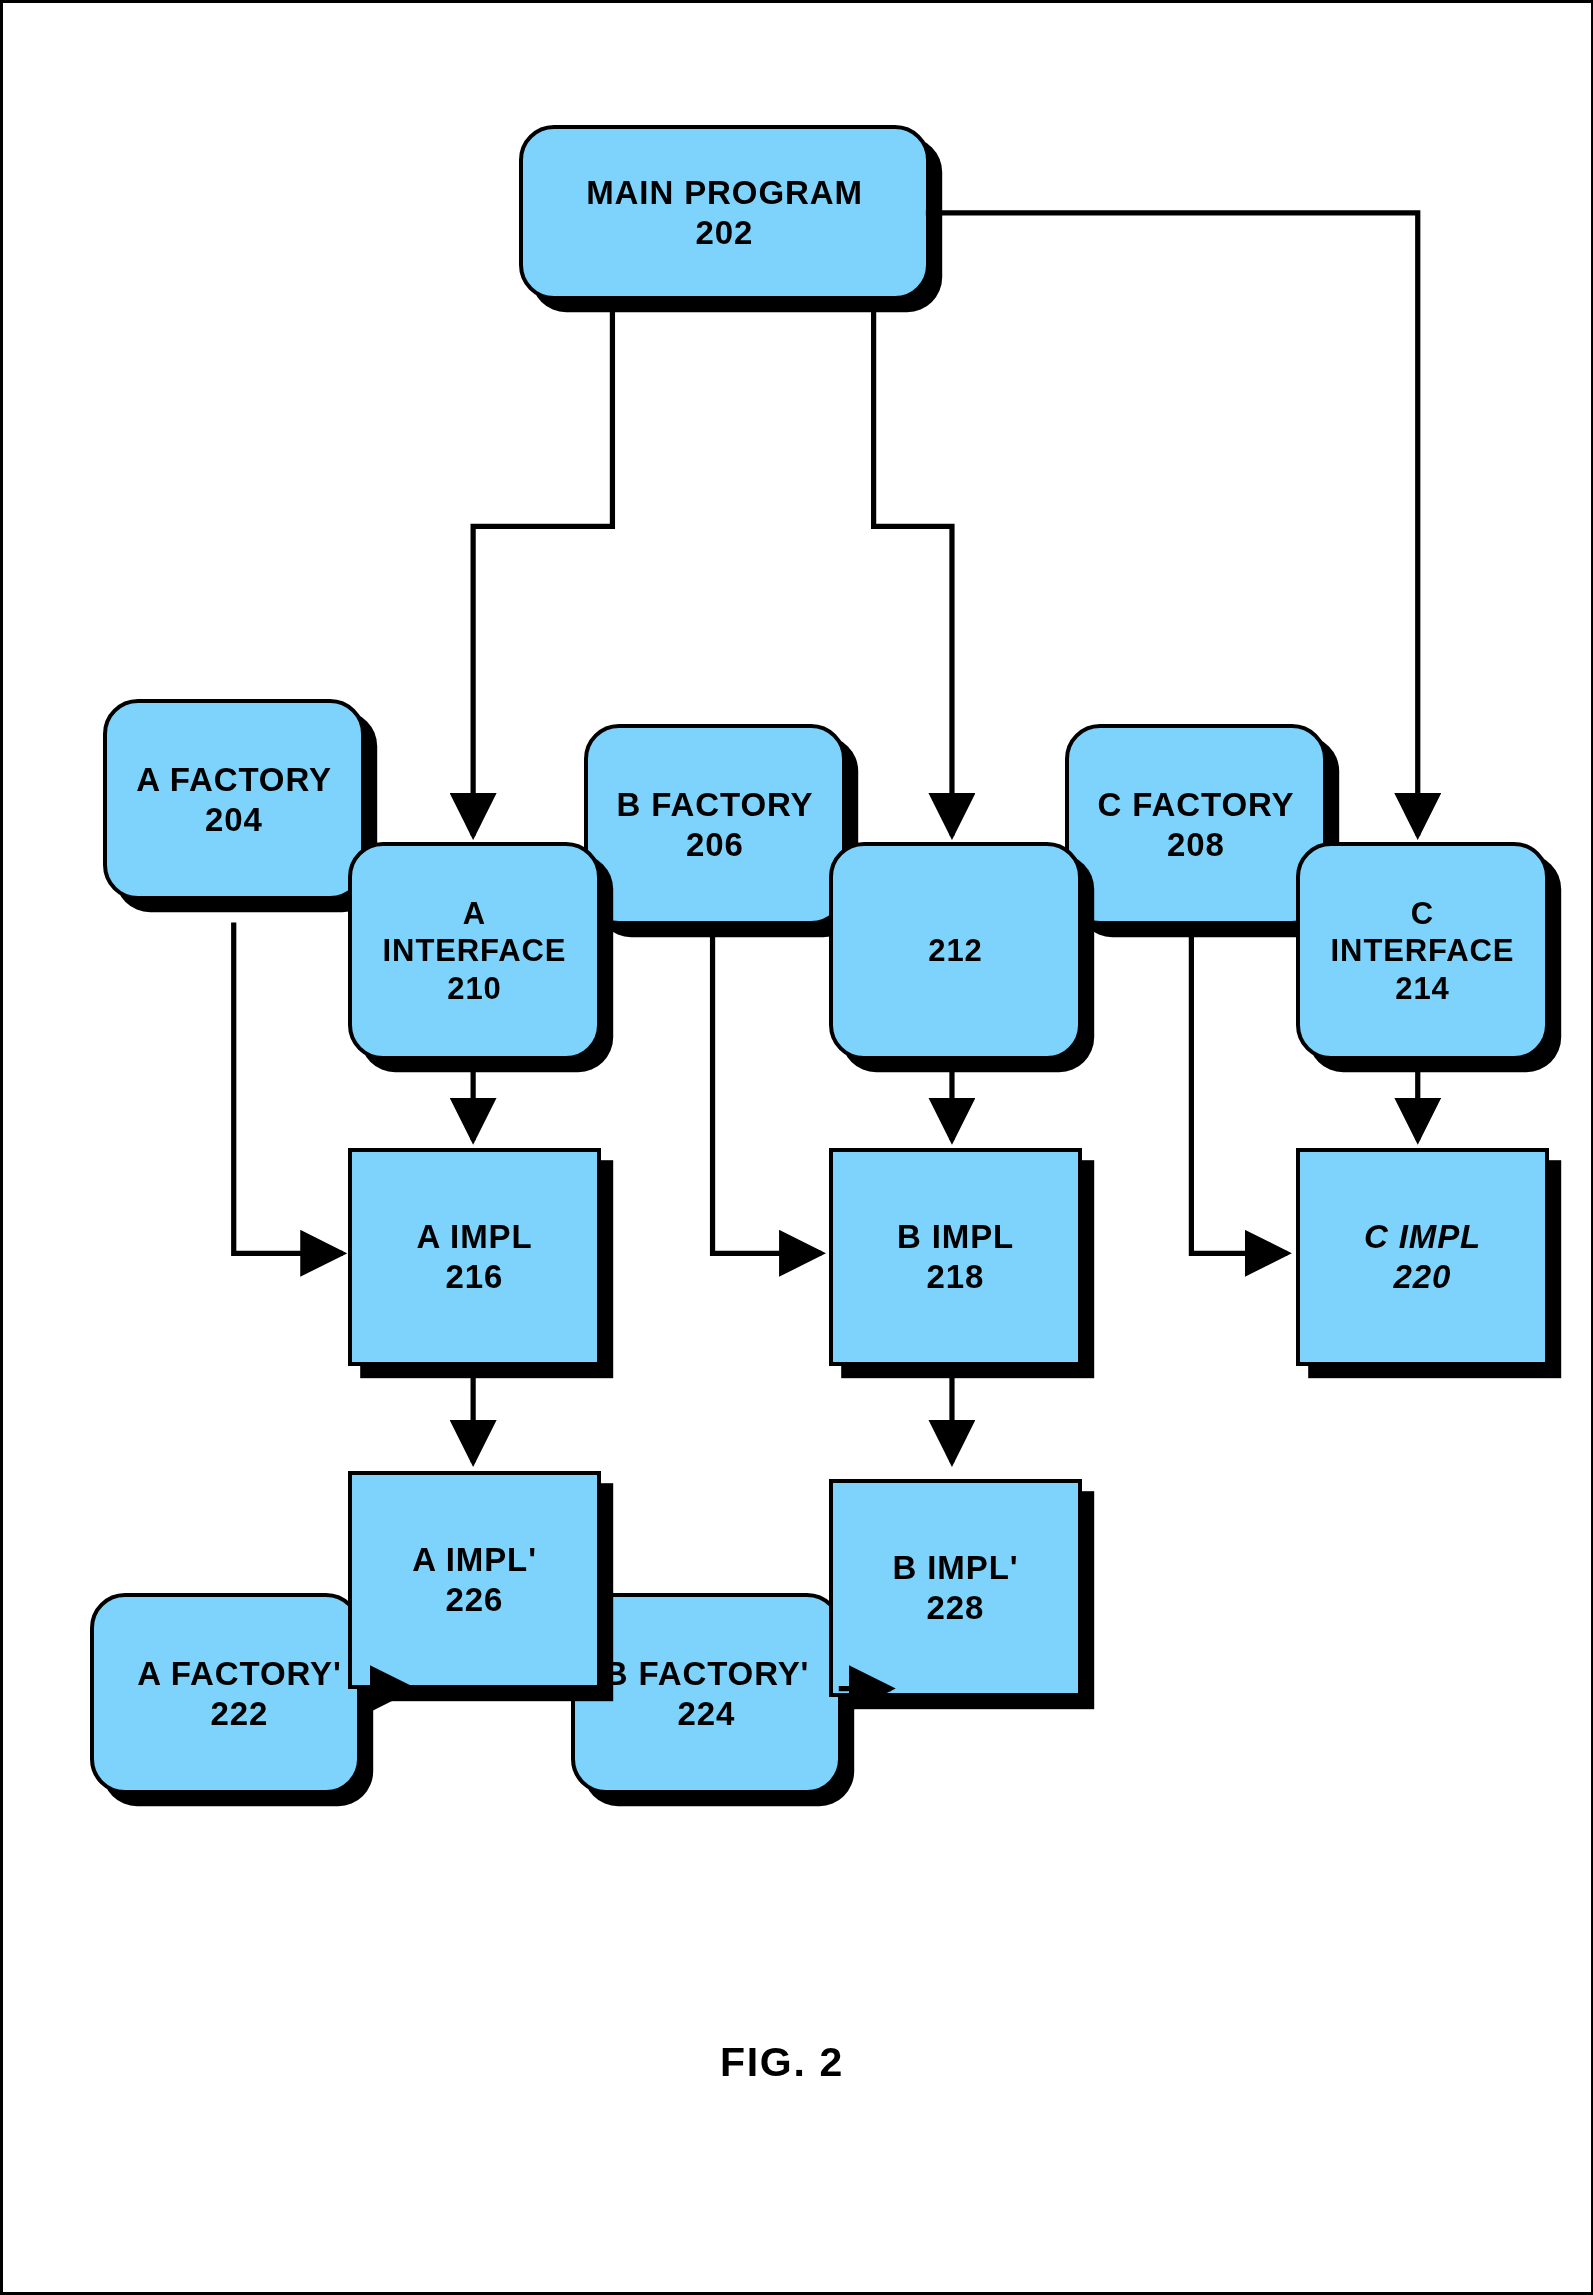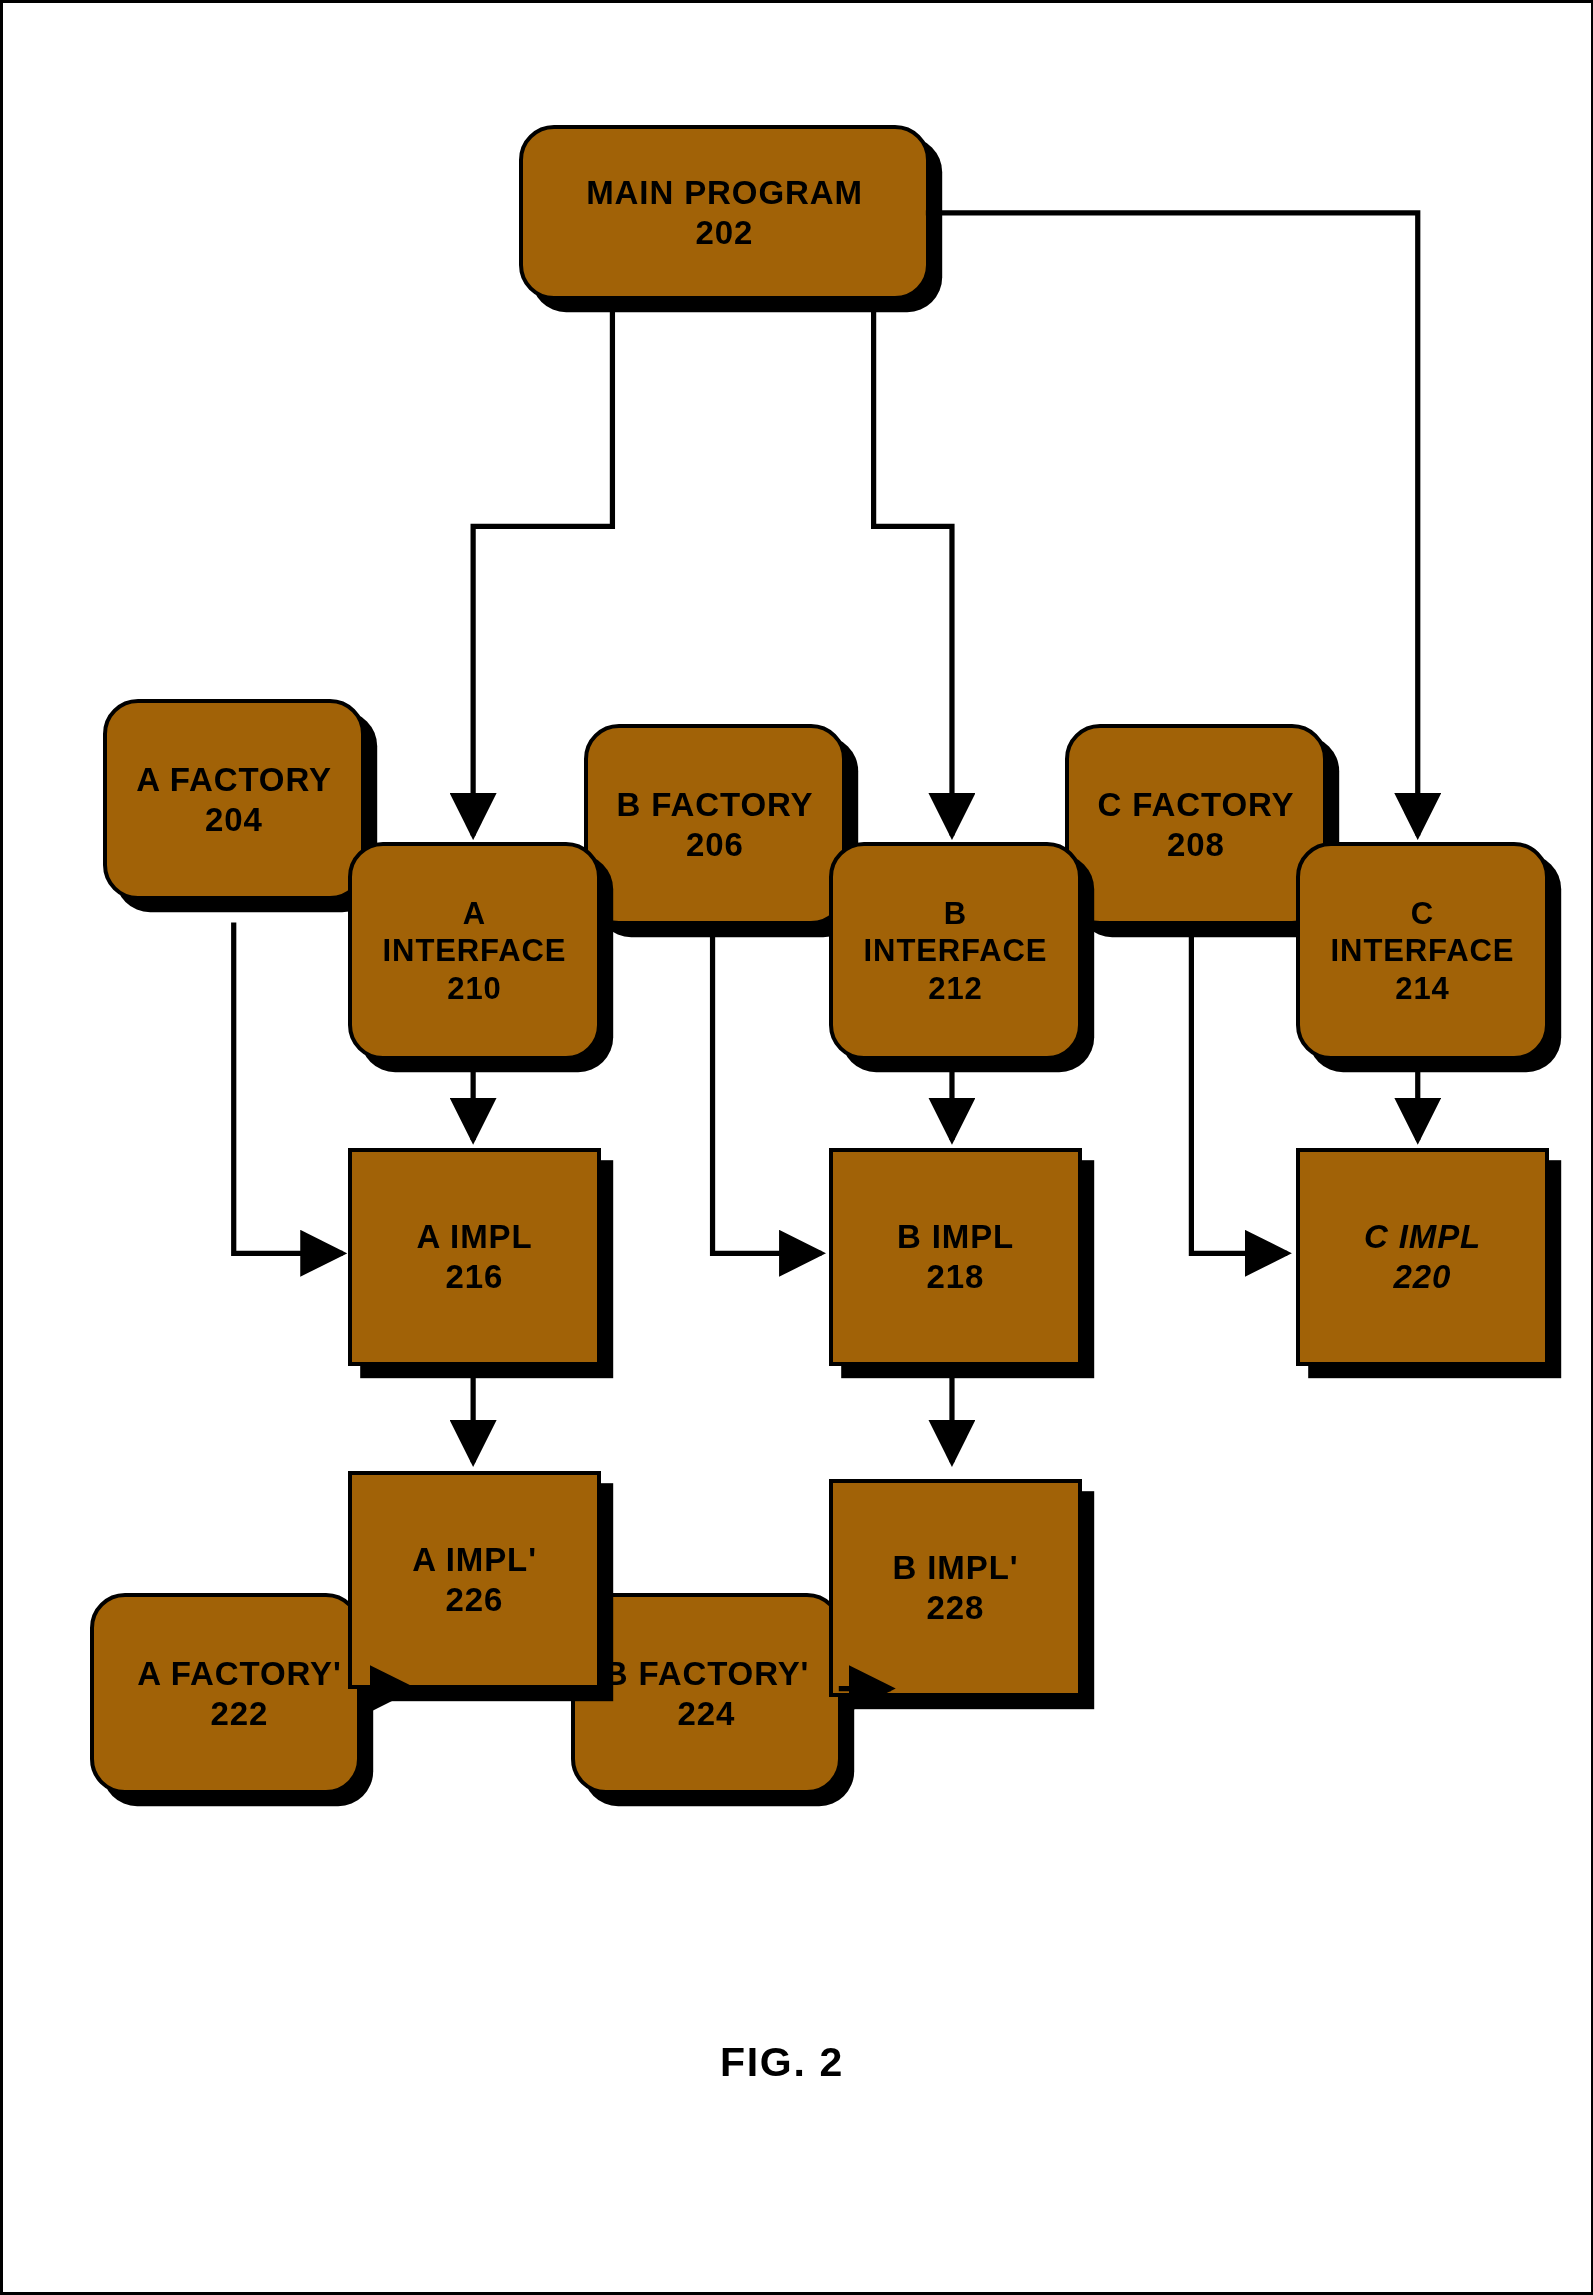--- a/index.html
+++ b/index.html
@@ -11,21 +11,21 @@
   }
   .page {
     position: relative;
     width: 1594px;
     height: 2295px;
     border: 3.5px solid #000;
     background: #fff;
   }
   .node {
     position: absolute;
-    background: #a16207;
+    background: #7dd3fc;
     border: 4.4px solid #000;
     display: flex;
     flex-direction: column;
     align-items: center;
     justify-content: center;
     text-align: center;
     font-weight: 700;
     font-size: 33px;
     line-height: 1.2;
     letter-spacing: 0.9px;
@@ -69,21 +69,20 @@
   <div class="node rounded shadow" style="left:1062px; top:721px; width:262px; height:201px;">
     <span>C FACTORY</span>
     <span>208</span>
   </div>
 
   <div class="node rounded shadow" style="left:345px; top:839px; width:253px; height:218px; font-size:31px;">
     <span style="word-spacing:8737px;">A INTERFACE</span>
     <span>210</span>
   </div>
   <div class="node rounded shadow" style="left:826px; top:839px; width:253px; height:218px; font-size:31px;">
-    <span style="word-spacing:8737px;">B INTERFACE</span>
     <span>212</span>
   </div>
   <div class="node rounded shadow" style="left:1293px; top:839px; width:253px; height:218px; font-size:31px;">
     <span style="word-spacing:8737px;">C INTERFACE</span>
     <span>214</span>
   </div>
 
   <div class="node shadow" style="left:345px; top:1145px; width:253px; height:218px;">
     <span>A IMPL</span>
     <span>216</span>

